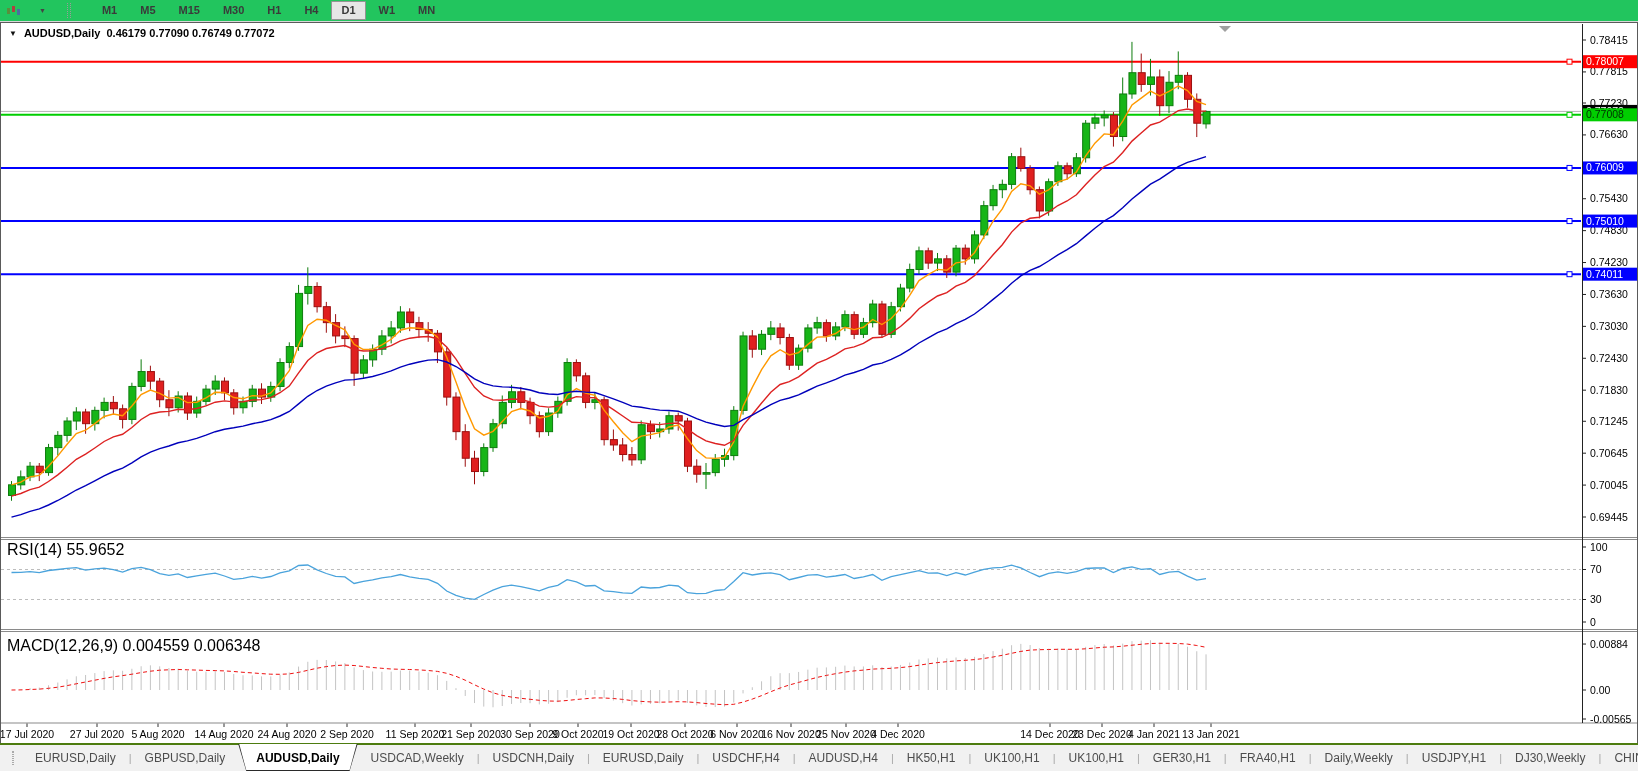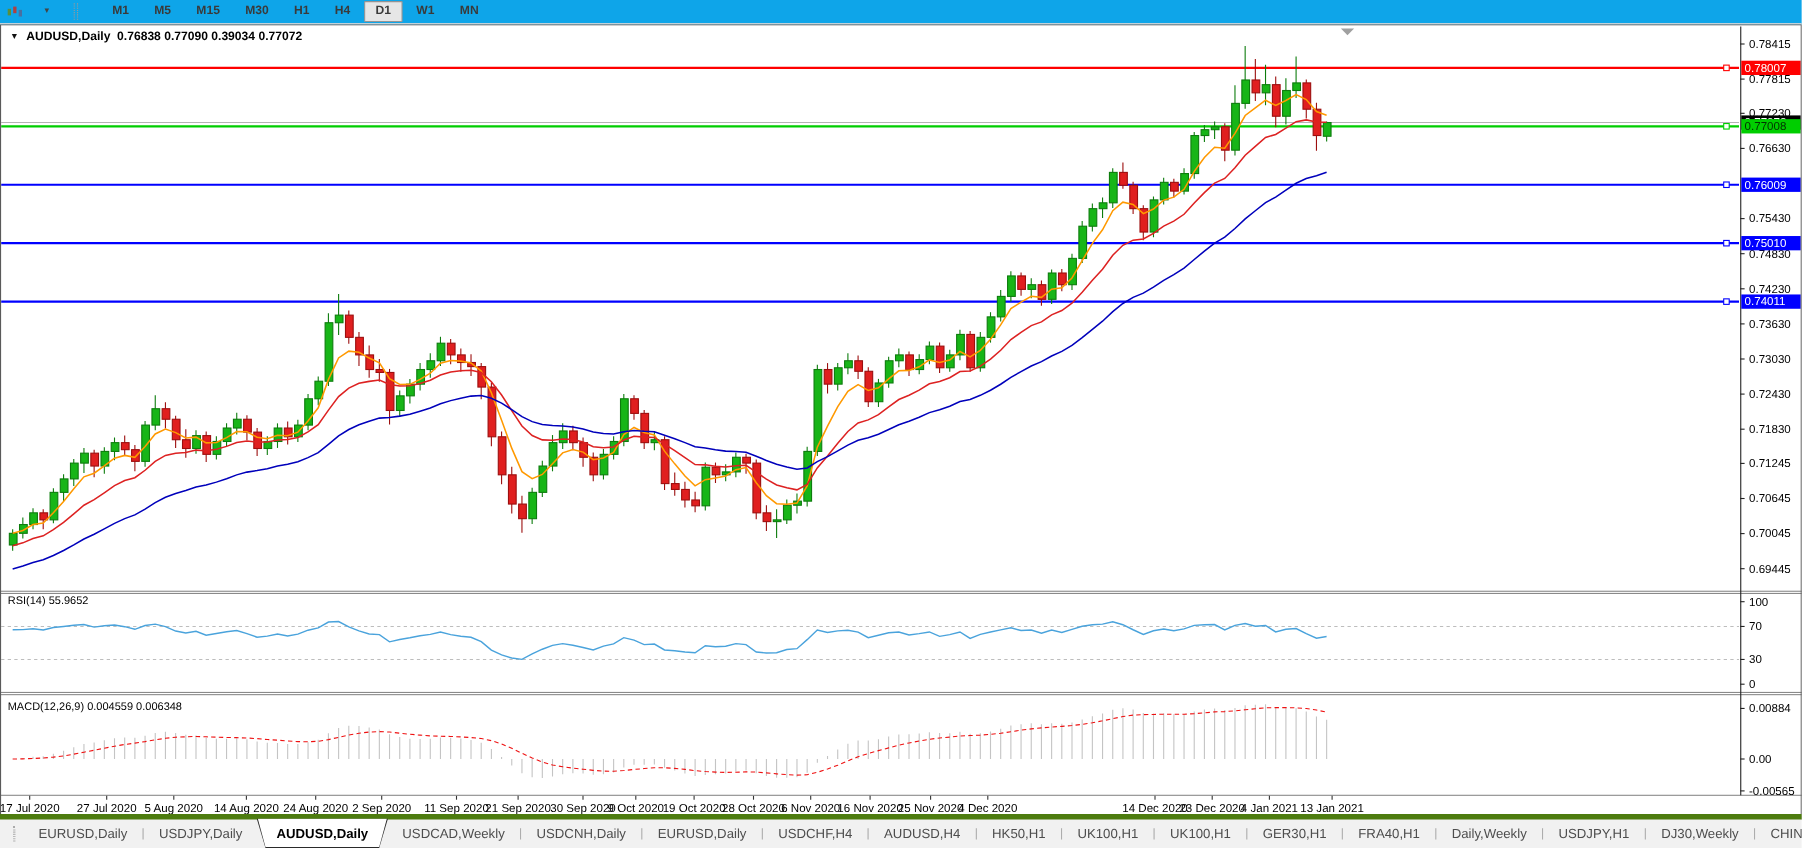--- a/index.html
+++ b/index.html
@@ -4,43 +4,43 @@
 <style>
   html,body{margin:0;padding:0;}
   body{
     width:1638px;height:771px;position:relative;overflow:hidden;
     background:#ffffff;font-family:"Liberation Sans",sans-serif;
     -webkit-font-smoothing:antialiased;
   }
   
   .toolbar{
     position:absolute;top:0;left:0;right:0;height:21px;z-index:6;
-    background:#0ea5e9;border-bottom:1px solid #d8d8d8;
+    background:#22c55e;border-bottom:1px solid #d8d8d8;
     display:flex;align-items:center;padding-left:4px;gap:13px;
   }
   .tool-icon{width:20px;height:15px;display:flex;align-items:center;justify-content:center;}
   .dd-arrow{font-size:7px;color:#444;margin:0 6px 0 2px;}
   .grip{height:15px;border-left:1px dotted #9a9a9a;border-right:1px dotted #9a9a9a;width:2px;margin:0 8px 0 2px;}
   .tfbtn{
     padding:2px 9px;font-size:11px;font-weight:700;color:#3a3a3a;line-height:13px;
     border:1px solid transparent;margin-right:3px;
   }
   .tfbtn.active{background:#e6e6e6;border:1px solid #949494;border-radius:1px;}
   
   #cv{position:absolute;left:0;top:0;z-index:1;}
   .overlay{position:absolute;z-index:3;white-space:nowrap;color:#000;}
   .chart-title{top:27px;left:9px;font-size:11px;font-weight:700;}
   .chart-title .tri{font-size:8px;margin-right:7px;vertical-align:1px;color:#111;}
-  .ind-label{font-size:10px;color:#000;}
+  .ind-label{font-size:16px;color:#000;}
   .rsi-label{top:541px;left:7px;}
   .macd-label{top:637px;left:7px;}
   
   .tabbar{
     position:absolute;left:0;right:0;bottom:0;height:26px;z-index:6;
-    background:#f1f1f1;border-top:5px solid #4d7c0f;
+    background:#f1f1f1;border-top:2px solid #4d7c0f;
     display:flex;align-items:stretch;padding-left:12px;font-size:12px;color:#4d4d4d;
   }
   .tabbar .grip2{align-self:center;height:14px;border-left:1px dotted #aaa;border-right:1px dotted #aaa;width:2px;margin-right:8px;}
   .tab{display:flex;align-items:center;padding:0 13px;white-space:nowrap;}
   .tabsep{display:flex;align-items:center;color:#a8a8a8;font-size:11px;}
   .tab.active{
     position:relative;z-index:0;margin-top:-1px;padding:0 18px;
     font-weight:700;color:#000;
   }
   .tab.active::before{
@@ -614,31 +614,31 @@
       <line x1="1154" x2="1154" y1="723.5" y2="727" stroke="#333" stroke-width="1"></line>
       <text x="1154" y="738" font-size="10.5" fill="#000" text-anchor="middle" font-family="Liberation Sans,sans-serif">4 Jan 2021</text>
       <line x1="1211" x2="1211" y1="723.5" y2="727" stroke="#333" stroke-width="1"></line>
       <text x="1211" y="738" font-size="10.5" fill="#000" text-anchor="middle" font-family="Liberation Sans,sans-serif">13 Jan 2021</text>
     </g>
     <path d="M 1219 26 L 1231 26 L 1225 32 Z" fill="#a0a0a0"></path>
     <rect x="0.5" y="22.5" width="1637" height="722" fill="none" stroke="#5a5a5a"></rect>
   </svg>
 
 <div class="overlay chart-title">
-  <span class="tri">▼</span><span>AUDUSD,Daily</span>&nbsp;&nbsp;<span>0.76838 0.77090 0.39034 0.77072</span>
+  <span class="tri">▼</span><span>AUDUSD,Daily</span>&nbsp;&nbsp;<span>0.46179 0.77090 0.76749 0.77072</span>
 </div>
 <div class="overlay ind-label rsi-label">RSI(14) 55.9652</div>
 <div class="overlay ind-label macd-label">MACD(12,26,9) 0.004559 0.006348</div>
 
 <div class="tabbar">
   <span class="grip2"></span>
   <div style="display:flex;align-items:stretch">
       <div class="tab">EURUSD,Daily</div>
       <span class="tabsep">|</span>
-      <div class="tab">USDJPY,Daily</div>
+      <div class="tab">GBPUSD,Daily</div>
       <div class="tab active">AUDUSD,Daily</div>
       <div class="tab">USDCAD,Weekly</div>
       <span class="tabsep">|</span>
       <div class="tab">USDCNH,Daily</div>
       <span class="tabsep">|</span>
       <div class="tab">EURUSD,Daily</div>
       <span class="tabsep">|</span>
       <div class="tab">USDCHF,H4</div>
       <span class="tabsep">|</span>
       <div class="tab">AUDUSD,H4</div>

